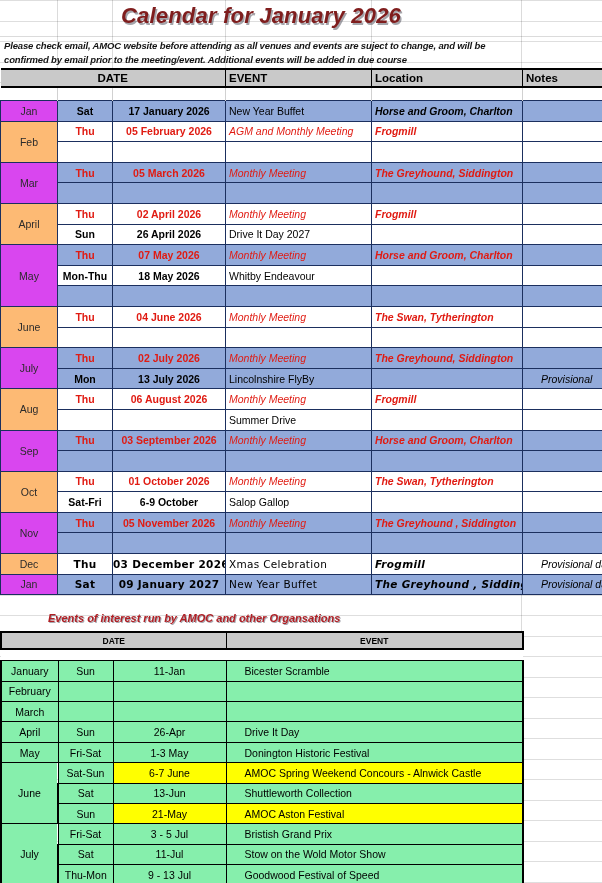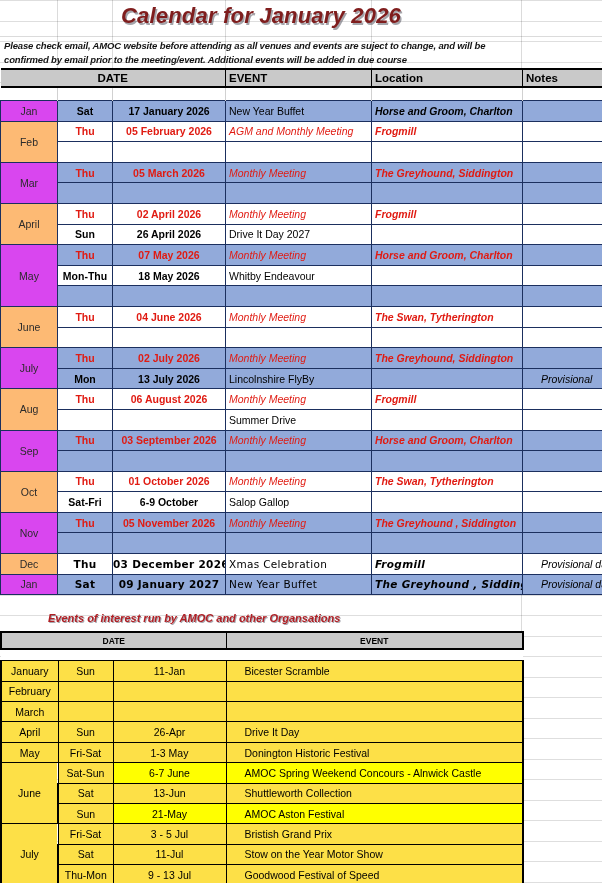--- a/index.html
+++ b/index.html
@@ -150,21 +150,21 @@
     font-weight: bold;
     text-align: center;
   }
   .ev .hdr2 th.sep { border-right: 1px solid #000; }
 
   tr.erow { height: 20.4px; }
   tr.erow td {
     border: 1px solid #000;
     font-size: 10.5px;
     line-height: 12px;
-    background: #fde047;
+    background: #86efac;
     white-space: nowrap;
     overflow: hidden;
   }
   td.e-month { text-align: center; background: #f7d898; vertical-align: middle; }
   td.e-day   { text-align: center; background: #f7d898; }
   td.e-date  { text-align: center; }
   td.e-event { padding-left: 18px; }
   td.hl      { background: #ffff00 !important; }
   .ev tr.erow td:last-child { border-right: 2px solid #000; }
   .ev tr.erow td:first-child { border-left: 2px solid #000; }
@@ -474,21 +474,21 @@
         </tr>
         <tr class="erow">
           <td class="e-month" rowspan="3">July</td>
           <td class="e-day">Fri-Sat</td>
           <td class="e-date">3 - 5 Jul</td>
           <td class="e-event">Bristish Grand Prix</td>
         </tr>
         <tr class="erow">
           <td class="e-day">Sat</td>
           <td class="e-date">11-Jul</td>
-          <td class="e-event">Stow on the Year Motor Show</td>
+          <td class="e-event">Stow on the Wold Motor Show</td>
         </tr>
         <tr class="erow">
           <td class="e-day">Thu-Mon</td>
           <td class="e-date">9 - 13 Jul</td>
           <td class="e-event">Goodwood Festival of Speed</td>
         </tr>
       </tbody>
   </table>
 
 </div>

